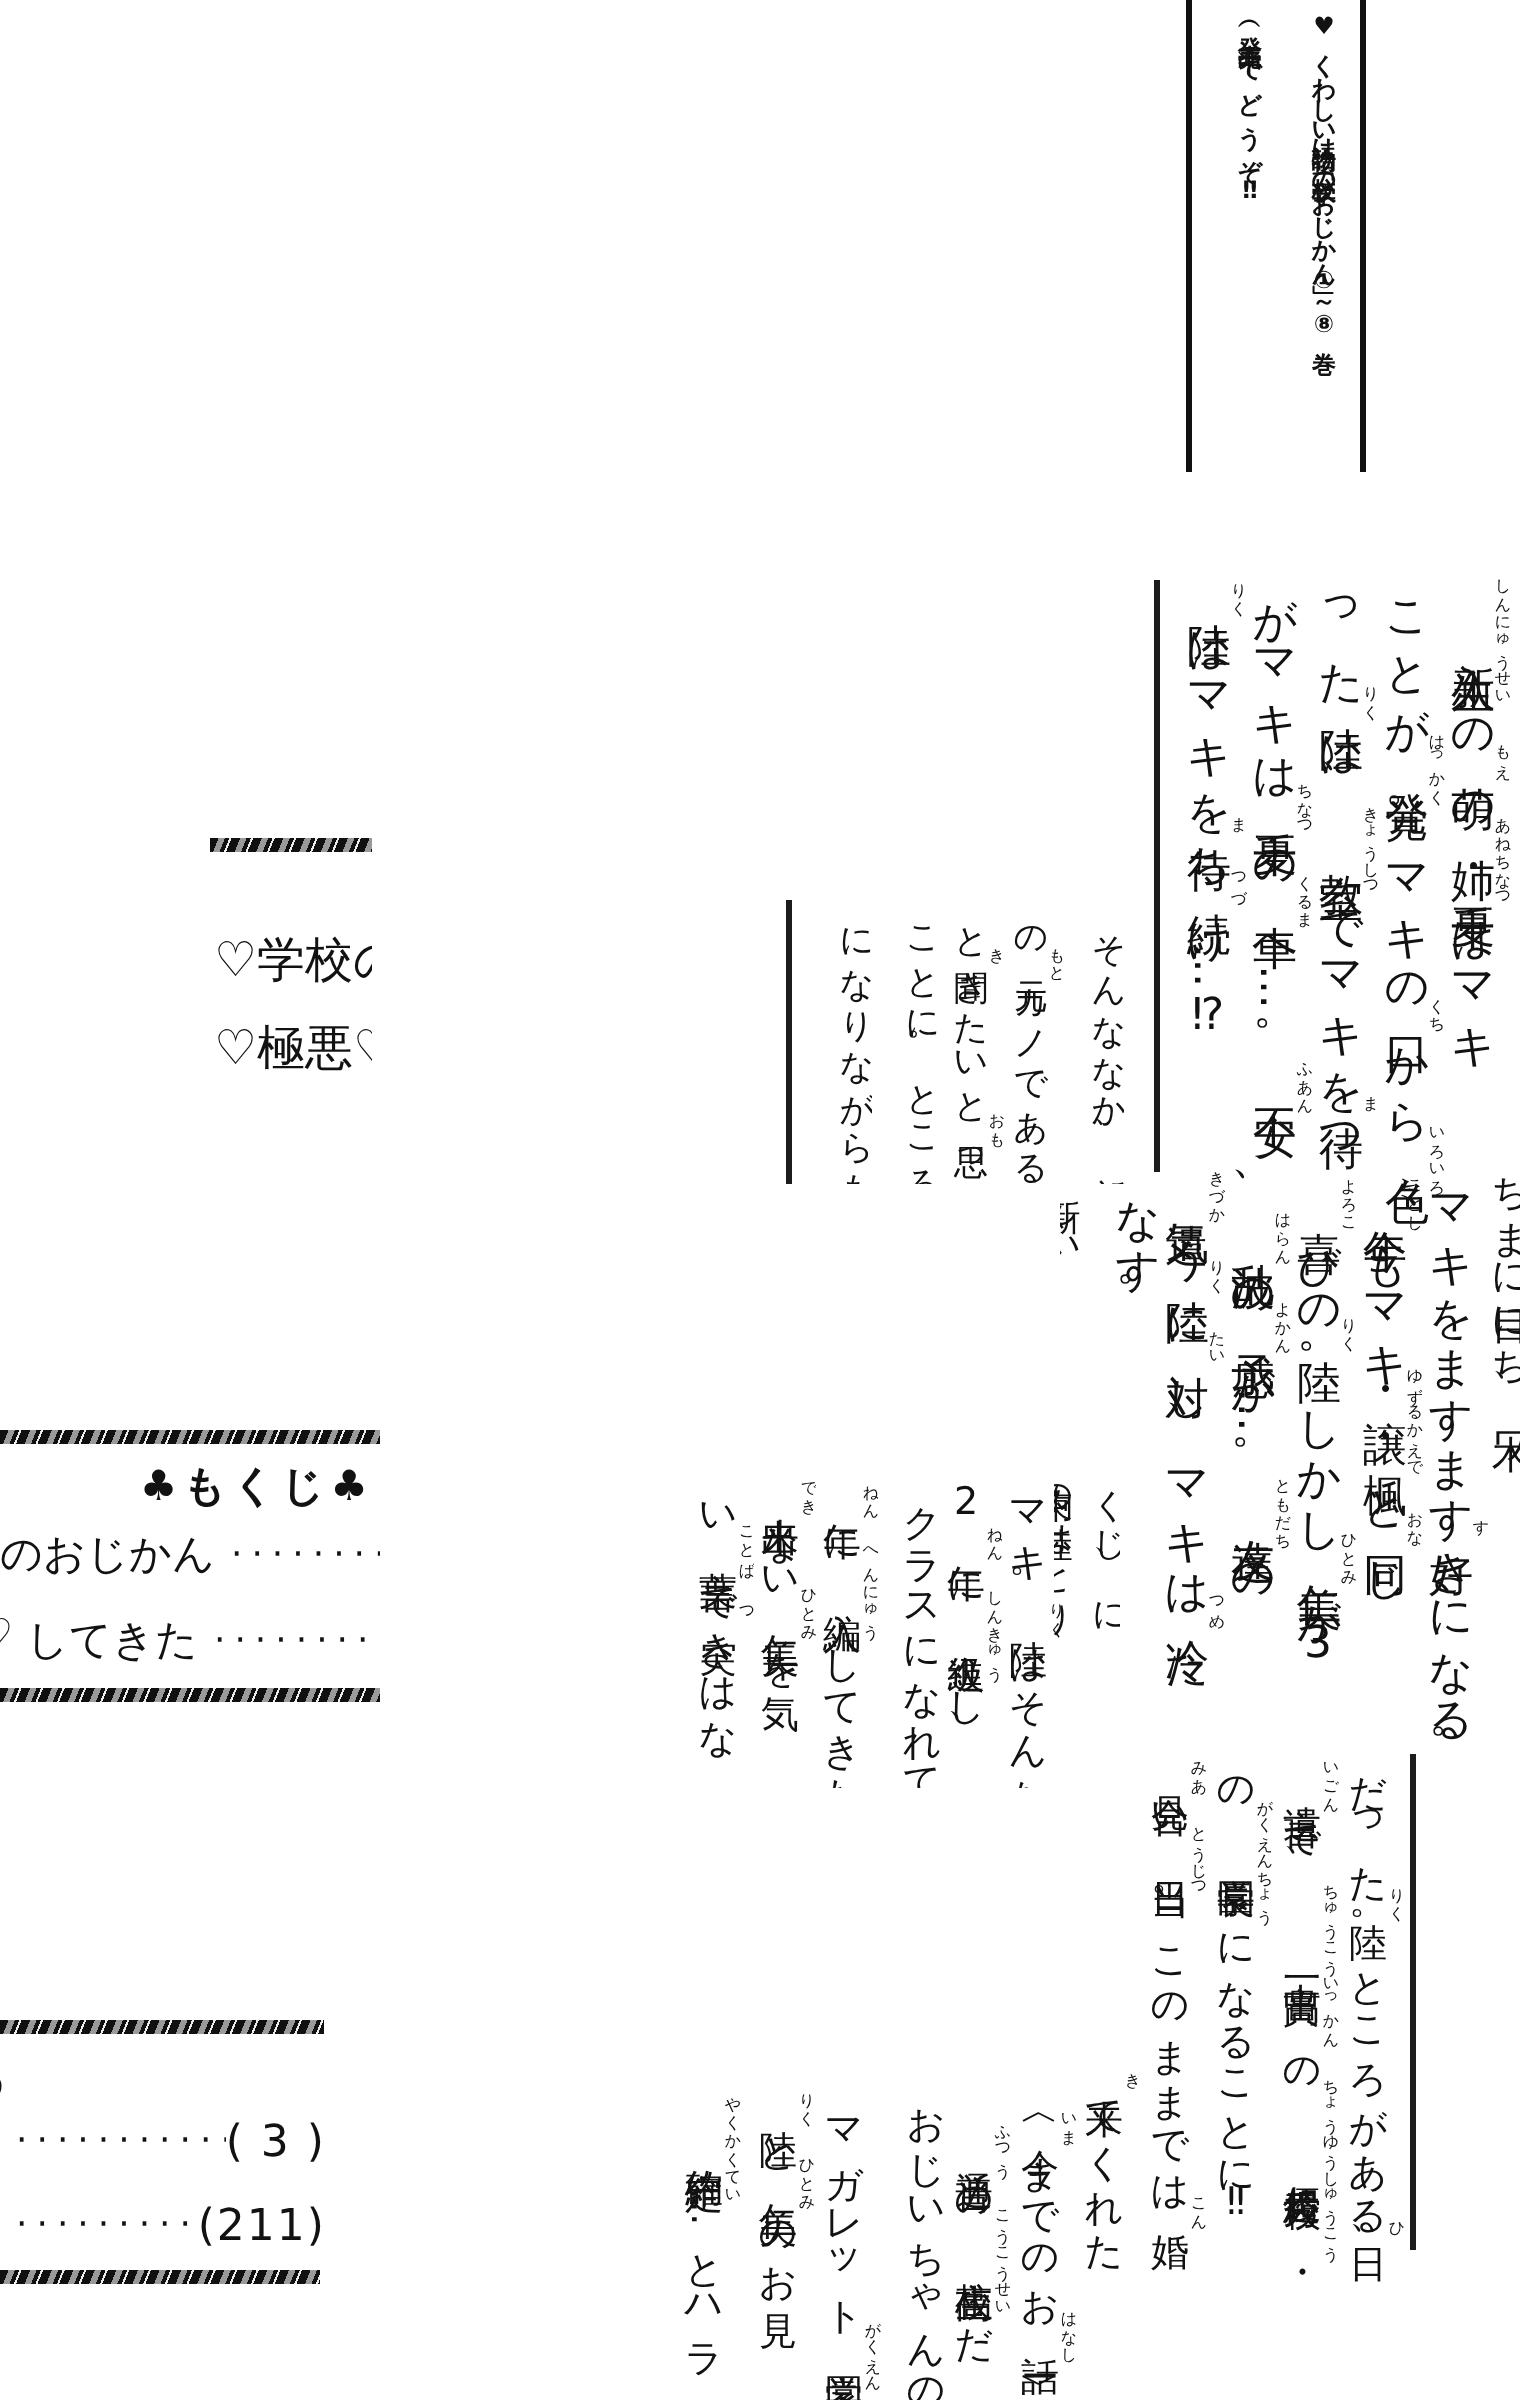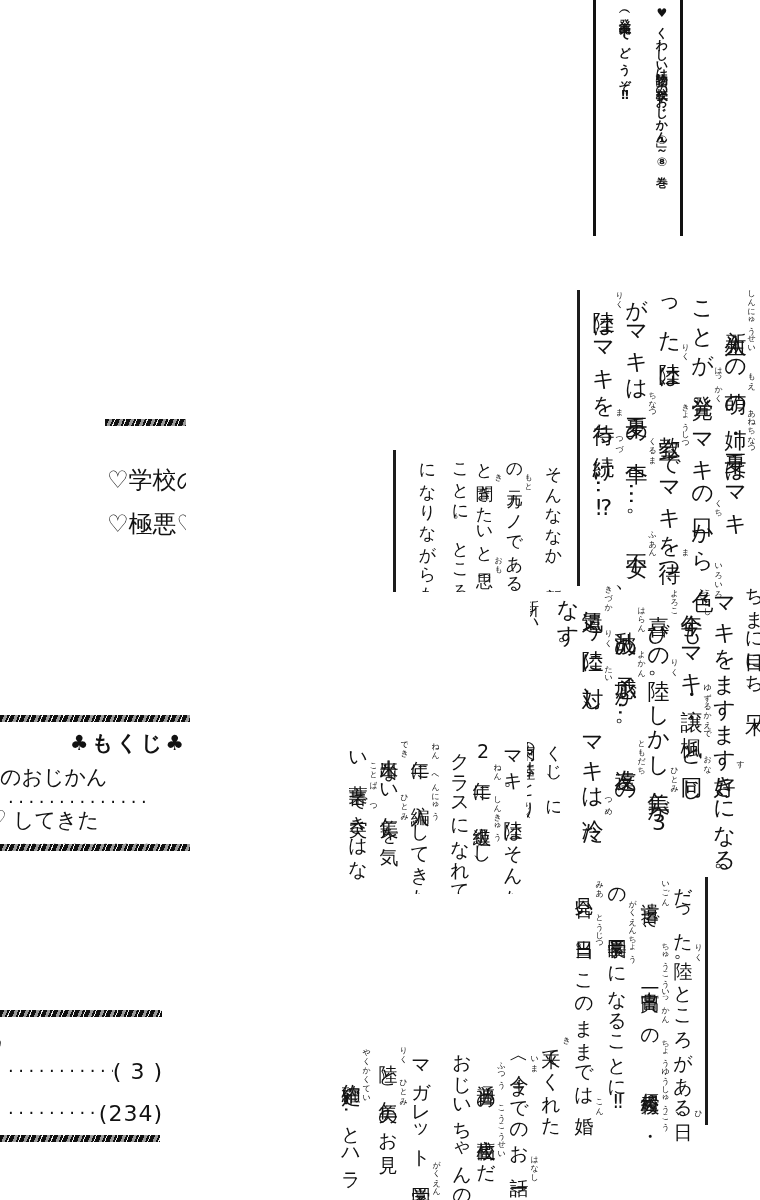--- a/index.html
+++ b/index.html
@@ -15,21 +15,21 @@
   .promo{position:absolute;left:591px;top:0;width:94px;height:237px;overflow:hidden;}
   .pcol{font-size:12px;font-weight:bold;top:6px;}
   .pcol1{right:17px;letter-spacing:-2px;}
   .pcol2{right:54px;letter-spacing:3px;}
   .wavy{position:absolute;height:7px;left:0;
         background:repeating-linear-gradient(112deg,#101010 0 4px,#9a9a9a 4px 7px,#101010 7px 9px,#ededed 9px 10px);}
   .hearts{position:absolute;left:105px;top:419px;width:81px;height:130px;overflow:hidden;}
   .hline{position:absolute;left:2px;width:120px;font-size:24px;white-space:nowrap;}
   .toc{position:absolute;left:0;top:714px;width:190px;height:140px;overflow:hidden;}
   .toc-title{position:absolute;top:15px;right:3px;font-size:21px;font-weight:bold;letter-spacing:3px;white-space:nowrap;}
-  .toc-row{position:absolute;left:0;width:195px;display:flex;align-items:flex-start;font-size:21px;white-space:nowrap;overflow:hidden;flex-direction:column;}
+  .toc-row{position:absolute;left:0;width:195px;display:flex;align-items:flex-end;font-size:21px;white-space:nowrap;overflow:hidden;}
   .dots{font-size:18px;letter-spacing:4.5px;margin-left:8px;white-space:nowrap;overflow:hidden;padding-bottom:3px;}
   .pnums{position:absolute;left:0;top:1009px;width:163px;height:142px;overflow:hidden;}
   .pn-row{position:absolute;left:0;width:163px;display:flex;align-items:center;justify-content:space-between;white-space:nowrap;overflow:hidden;}
   .pn-label{font-size:22px;letter-spacing:1px;flex:0 0 auto;}
   .fragclip{position:absolute;overflow:hidden;}
   .fragclip>div{position:absolute;top:0;}
 </style>
 </head>
 <body>
 
@@ -63,21 +63,21 @@
   </div>
 
   <div class="pnums">
     <div class="wavy" style="top:1px;width:162px"></div>
     <div class="pn-row" style="top:50px">
       <span class="dots">·················</span>
       <span class="pn-label">( 3 )</span>
     </div>
     <div class="pn-row" style="top:92px">
       <span class="dots">·················</span>
-      <span class="pn-label">(234)</span>
+      <span class="pn-label">(211)</span>
     </div>
     <div class="wavy" style="top:126px;width:160px"></div>
   </div>
 
 <div class="vrule" style="left: 577px; top: 290px; height: 296px;"></div>
     <div class="vcol" style="right: 5px; top: 284px; font-size: 22px; letter-spacing: 1.5px;"><ruby>新入生<rt>しんにゅうせい</rt></ruby>の<ruby>萌<rt>もえ</rt></ruby>の<ruby>姉<rt>あね</rt></ruby>・<ruby>千夏<rt>ちなつ</rt></ruby>はマキ</div>
     <div class="vcol" style="right: 38px; top: 286px; font-size: 22px; letter-spacing: 1.5px;">ことが<ruby>発覚<rt>はっかく</rt></ruby>。マキの<ruby>口<rt>くち</rt></ruby>から<ruby>色々<rt>いろいろ</rt></ruby></div>
     <div class="vcol" style="right: 71px; top: 288px; font-size: 22px; letter-spacing: 1.5px;">った<ruby>陸<rt>りく</rt></ruby>は、<ruby>教室<rt>きょうしつ</rt></ruby>でマキを<ruby>待<rt>ま</rt></ruby>つ</div>
     <div class="vcol" style="right: 104px; top: 284px; font-size: 22px; letter-spacing: 1.5px;">がマキは<ruby>千夏<rt>ちなつ</rt></ruby>の<ruby>車<rt>くるま</rt></ruby>へ…。<ruby>不安<rt>ふあん</rt></ruby></div>
     <div class="vcol" style="right: 137px; top: 286px; font-size: 22px; letter-spacing: 1.5px;"><ruby>陸<rt>りく</rt></ruby>はマキを<ruby>待<rt>ま</rt></ruby>ち<ruby>続<rt>つづ</rt></ruby>け…⁉</div>

